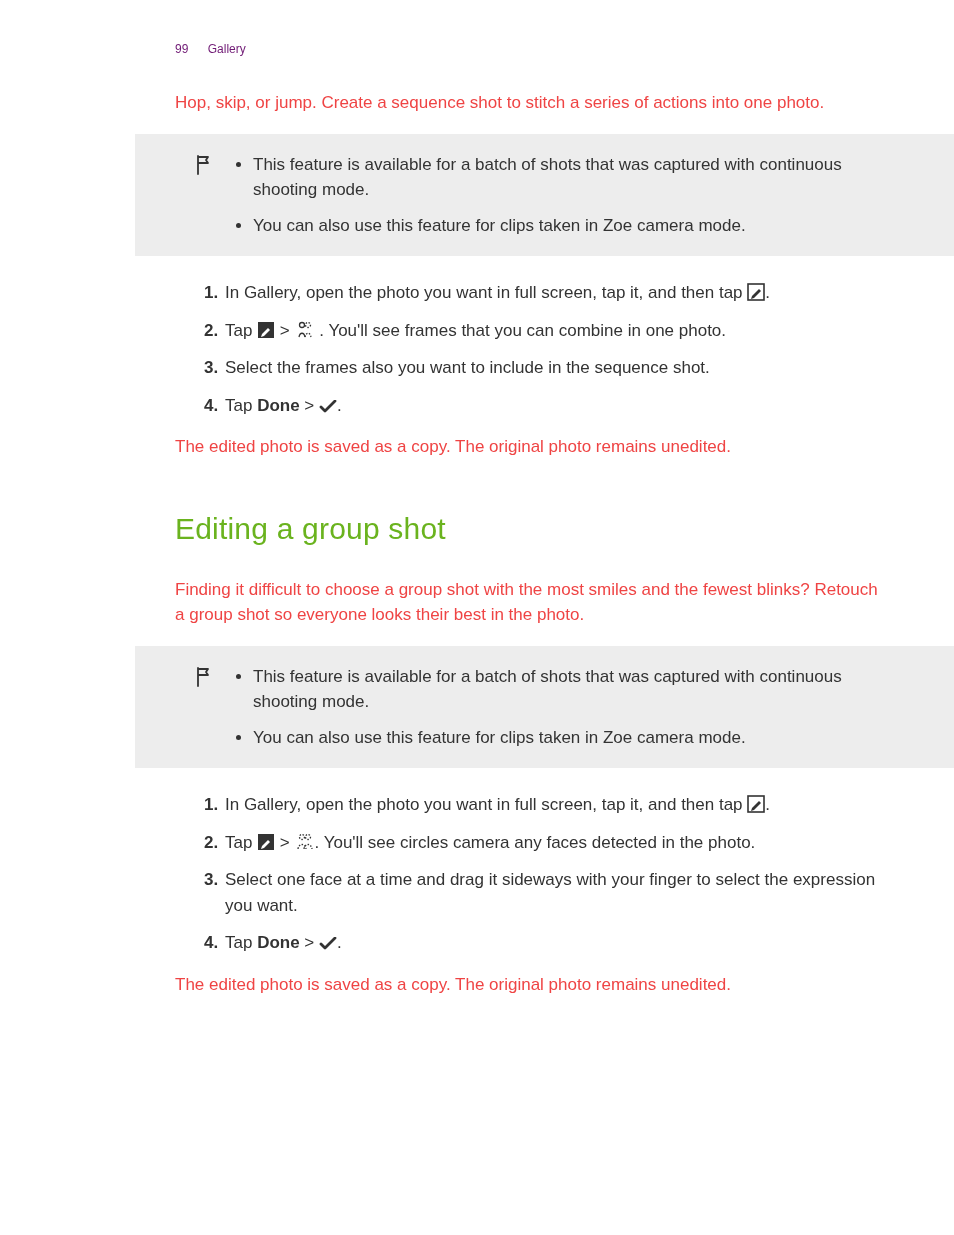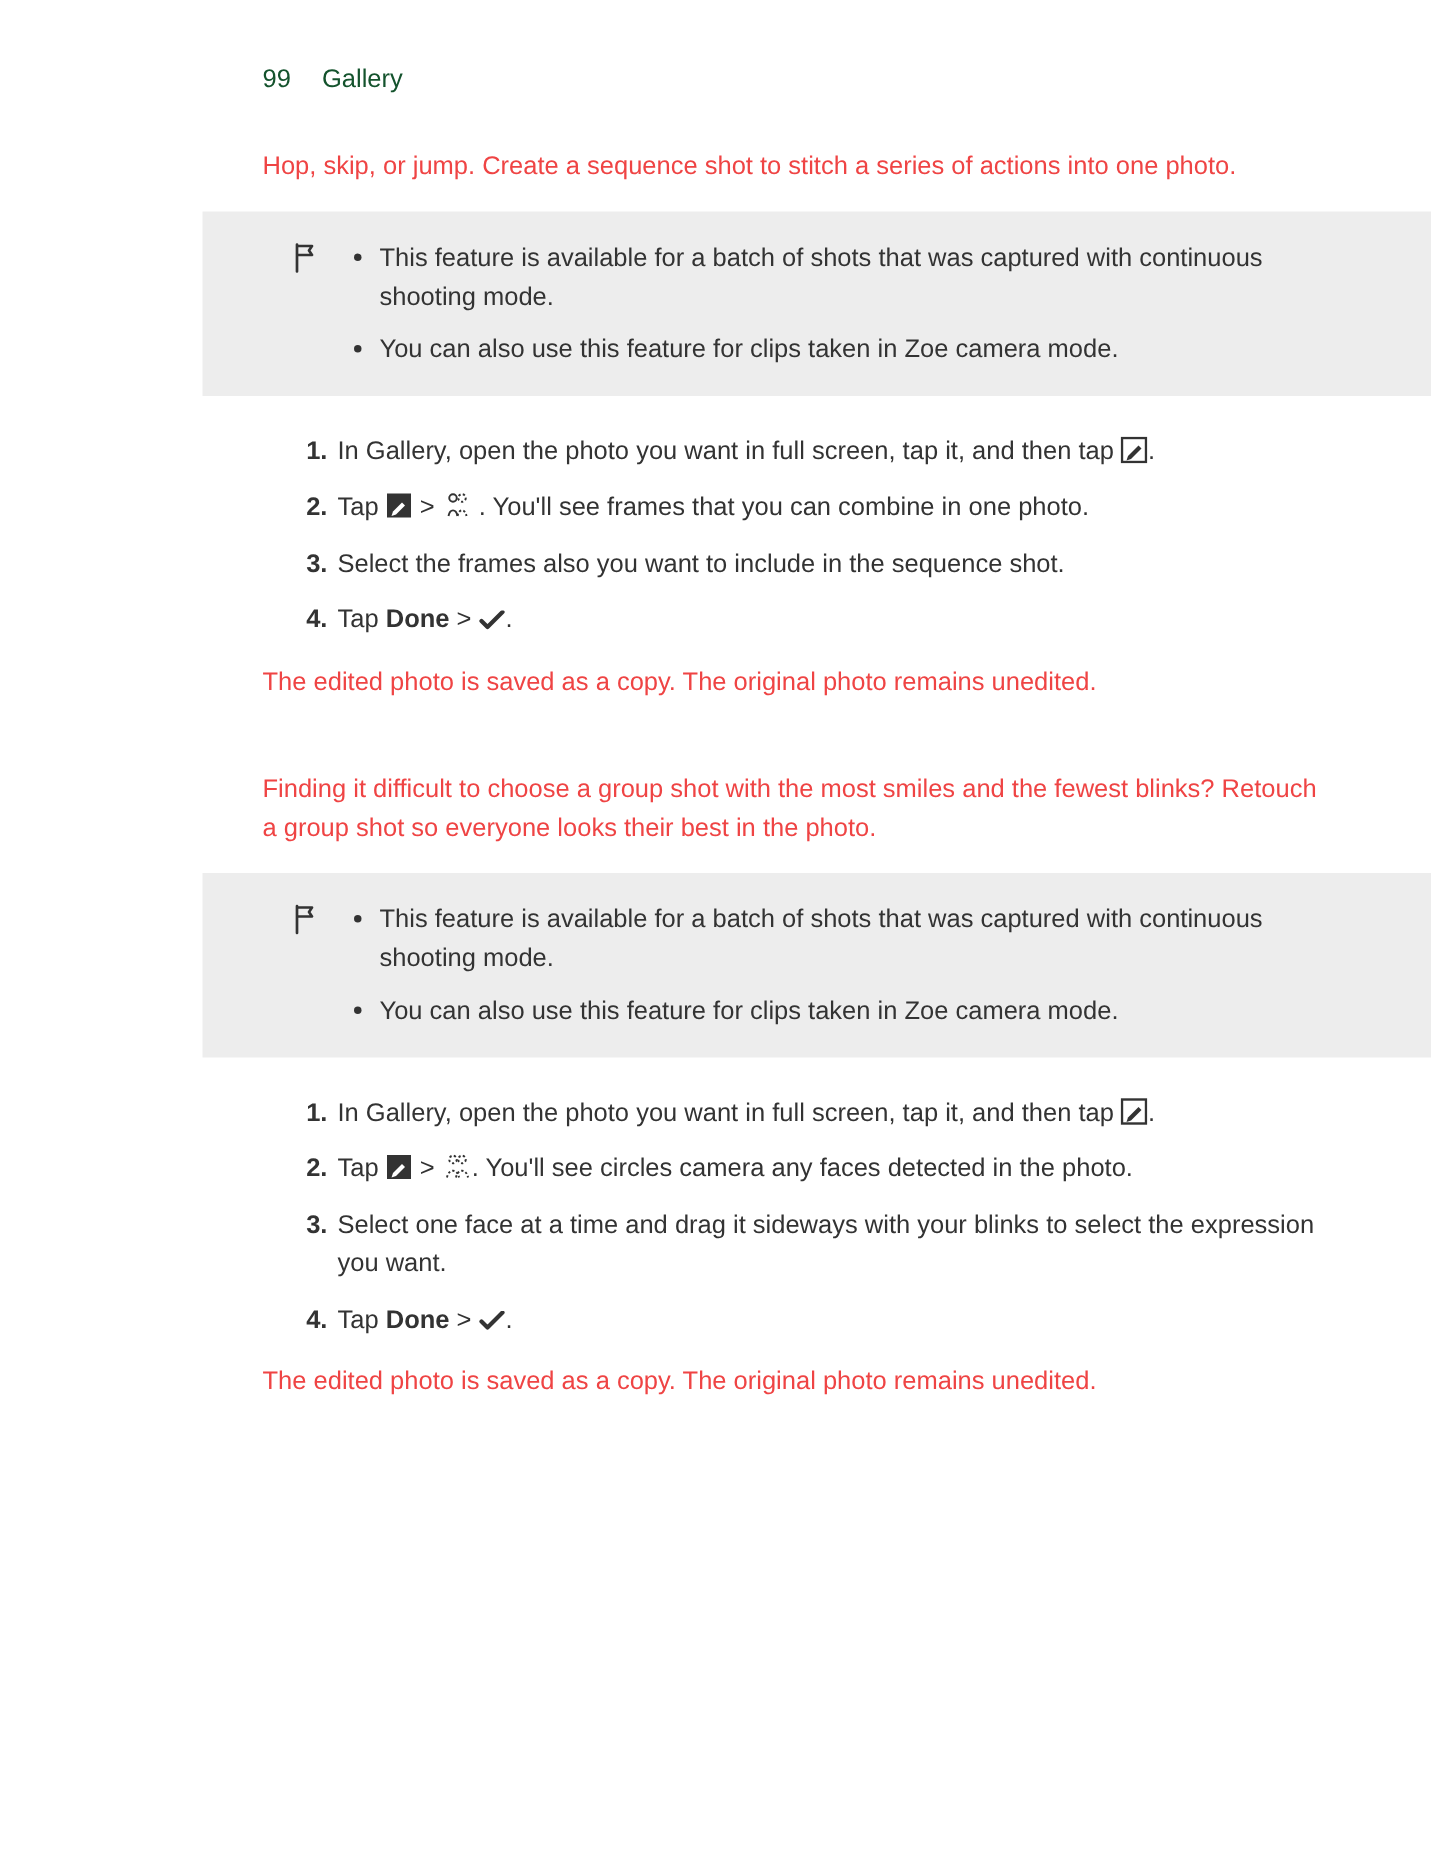--- a/index.html
+++ b/index.html
@@ -11,22 +11,22 @@
     color:#333;
     font-size:17px;
     line-height:1.5;
     box-sizing:border-box;
   }
   .page{
     padding:40px 0 0 0;
   }
   .header{
     padding:0 48px 0 175px;
-    font-size:17px;
-    color:#14532d;
+    font-size:12px;
+    color:#701a75;
     margin-bottom:32px;
   }
   .header .pg{margin-right:16px;}
   .content{
     padding:0 70px 0 175px;
   }
   h1{
     font-size:30px;
     font-weight:400;
     color:#6ab31e;
@@ -127,20 +127,21 @@
         <span>Tap </span><span class="bold">Done</span><span> &gt; </span><span class="icon"><svg width="18" height="14" viewBox="0 0 18 14">
               <path d="M2 7 l4 4 l10 -10" fill="none" stroke="#333" stroke-width="2.8" stroke-linecap="round" stroke-linejoin="round"></path>
             </svg></span><span>.</span>
       </li>
     </ol>
 
     <p>The edited photo is saved as a copy. The original photo remains unedited.</p>
 
     <div class="sectgap"></div>
 
+    <h1>Editing a group shot</h1>
     <p>Finding it difficult to choose a group shot with the most smiles and the fewest blinks? Retouch a group shot so everyone looks their best in the photo.</p>
   </div>
 
   <div class="notebox" style="margin-left:135px;">
     <div class="flagcol">
       <span class="icon">
         <svg width="18" height="22" viewBox="0 0 18 22">
             <path d="M3 2 v18 M3 3 h10 l-2 3 l2 3 h-10" fill="none" stroke="#333" stroke-width="1.8" stroke-linejoin="round" stroke-linecap="round"></path>
           </svg>
       </span>
@@ -163,21 +164,21 @@
         <span>Tap </span><span class="icon"><svg width="18" height="18" viewBox="0 0 18 18">
               <rect x="1" y="1" width="16" height="16" fill="#333"></rect>
               <path d="M5 13 l6 -6 l2 2 l-6 6 l-3 1 z" fill="#fff"></path>
             </svg></span><span> &gt; </span><span class="icon"><svg width="20" height="20" viewBox="0 0 20 20" fill="none" stroke="#333" stroke-width="1.3" stroke-dasharray="1.5,1.5">
               <circle cx="7" cy="6" r="2.5"></circle>
               <circle cx="13" cy="6" r="2.5"></circle>
               <path d="M3 18 c1 -6 7 -6 8 0"></path>
               <path d="M9 18 c1 -6 7 -6 8 0"></path>
             </svg></span><span>. You'll see circles camera any faces detected in the photo.</span>
       </li>
-      <li>Select one face at a time and drag it sideways with your blinks to select the expression you want.</li>
+      <li>Select one face at a time and drag it sideways with your finger to select the expression you want.</li>
       <li>
         <span>Tap </span><span class="bold">Done</span><span> &gt; </span><span class="icon"><svg width="18" height="14" viewBox="0 0 18 14">
               <path d="M2 7 l4 4 l10 -10" fill="none" stroke="#333" stroke-width="2.8" stroke-linecap="round" stroke-linejoin="round"></path>
             </svg></span><span>.</span>
       </li>
     </ol>
 
     <p>The edited photo is saved as a copy. The original photo remains unedited.</p>
   </div>
 </div>

